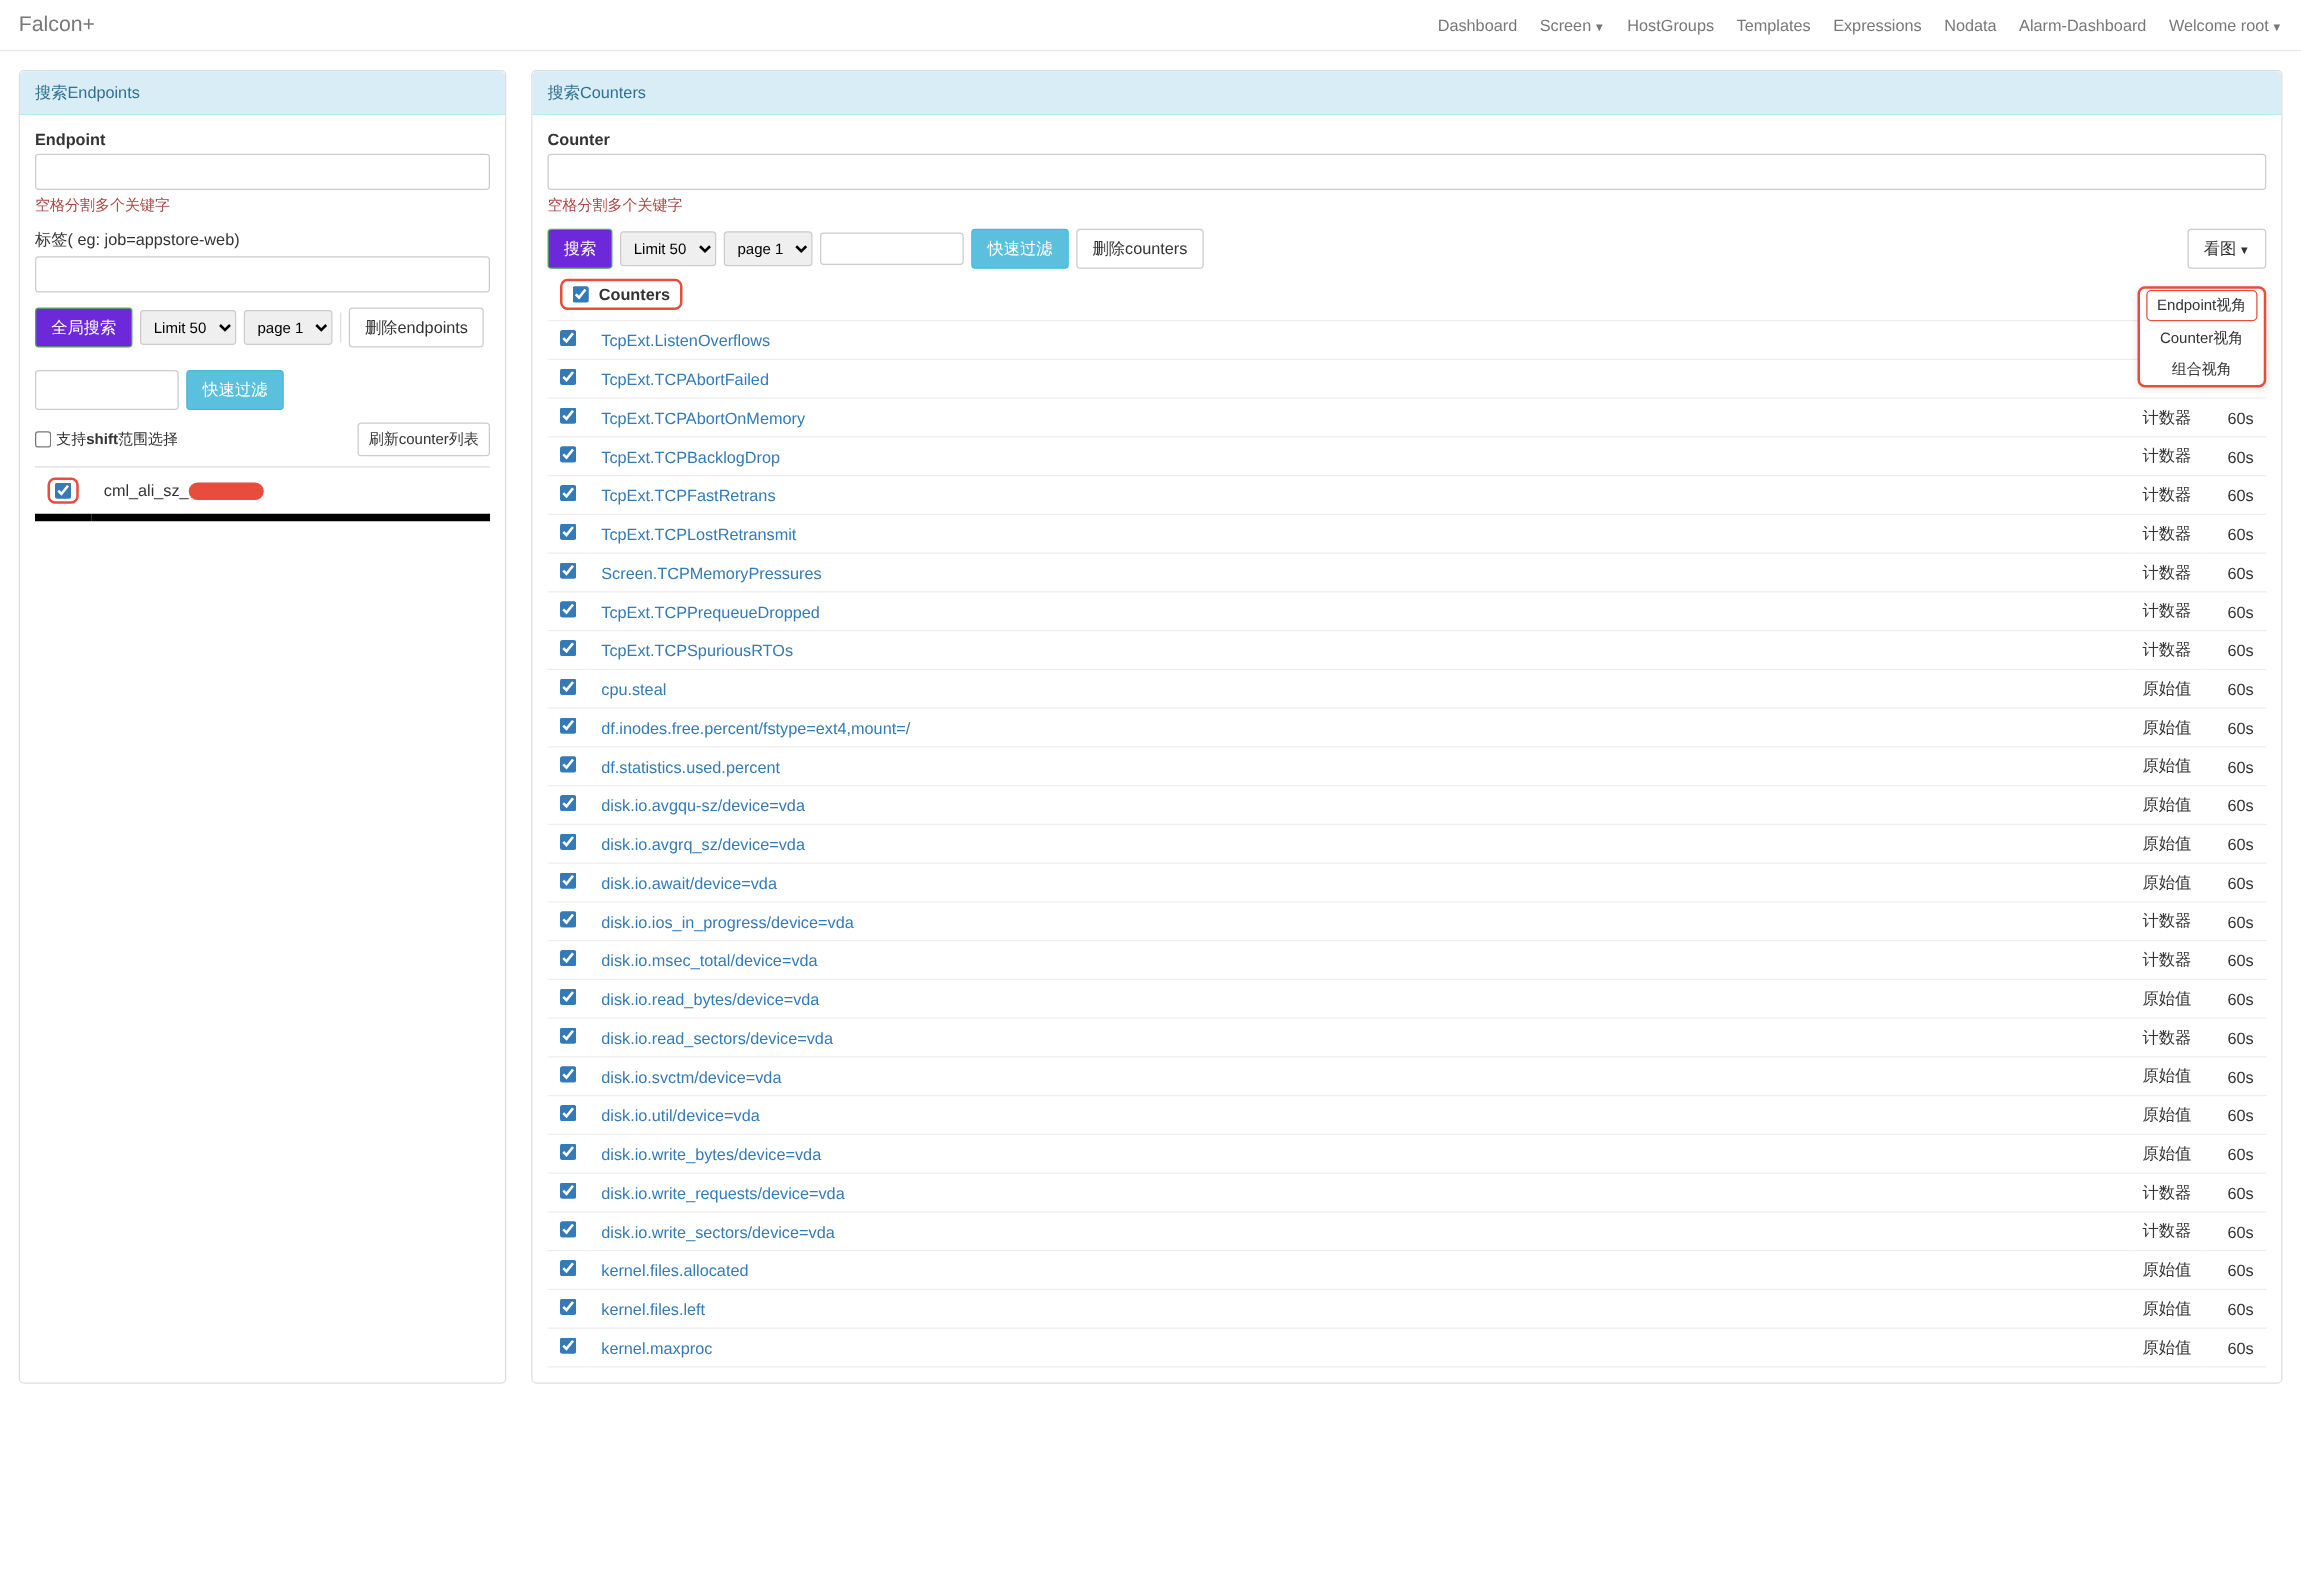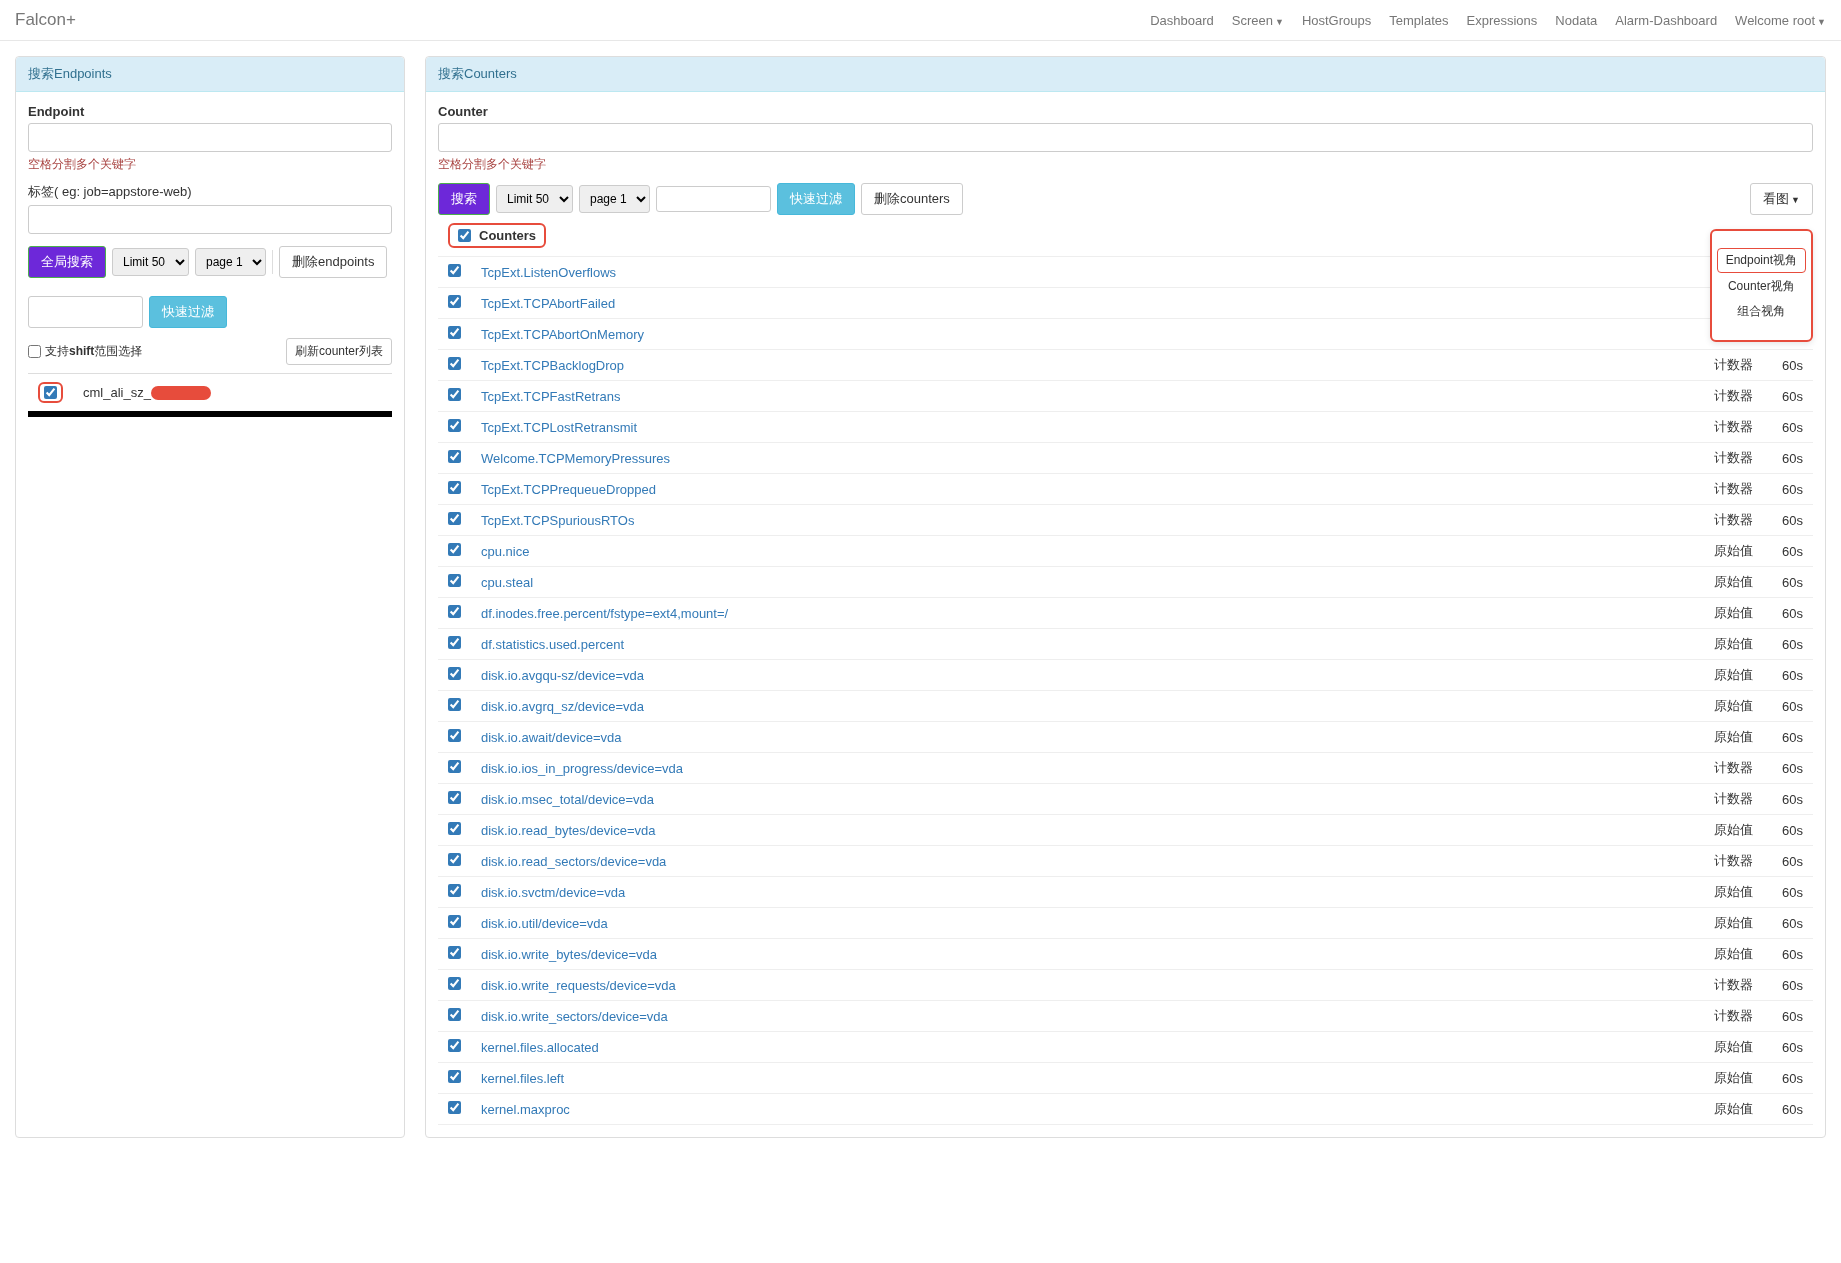--- a/index.html
+++ b/index.html
@@ -36,21 +36,21 @@
 .counter-toolbar { display: flex; gap: 6px; align-items: center; margin-top: 8px; }
 .counter-toolbar .spacer { flex: 1; }
 .counters-table { width: 100%; border-collapse: collapse; margin-top: 0; }
 .counters-table th, .counters-table td { padding: 6px 10px; text-align: left; border-bottom: 1px solid #eee; font-size: 13px; }
 .counters-table .col-cb { width: 30px; }
 .counters-table .col-type { width: 60px; text-align: right; color: #333; }
 .counters-table .col-int { width: 50px; text-align: right; color: #333; }
 .counter-link { color: #337ab7; cursor: pointer; }
 .header-cb-row td { padding: 8px 10px; }
 .counters-header-highlight { border: 2px solid #e74c3c; border-radius: 6px; padding: 3px 8px; display: inline-flex; align-items: center; gap: 8px; }
-.dropdown-menu { position: absolute; right: 28px; top: 188px; background: #fff; border: 2px solid #e74c3c; border-radius: 6px; padding: 16px 0; min-width: 100px; box-shadow: 0 2px 6px rgba(0,0,0,0.1); z-index: 10; }
+.dropdown-menu { position: absolute; right: 28px; top: 188px; background: #fff; border: 2px solid #e74c3c; border-radius: 6px; padding: 0 0; min-width: 100px; box-shadow: 0 2px 6px rgba(0,0,0,0.1); z-index: 10; }
 .dropdown-item { padding: 4px 14px; font-size: 12px; text-align: center; cursor: pointer; color: #333; }
 .dropdown-item.hl { outline: 1px solid #e74c3c; border-radius: 3px; margin: 2px 6px; padding: 3px 8px; }
 input[type=checkbox] { cursor: pointer; accent-color: #337ab7; }
 </style>
 </head>
 <body>
 
 <div class="navbar">
   <div class="brand">Falcon+</div>
   <div class="nav-links">
@@ -176,40 +176,34 @@
               <td class="col-int">60s</td>
             </tr>
             <tr>
               <td class="col-cb"><input type="checkbox" checked="" style=""></td>
               <td><span class="counter-link">TcpExt.TCPLostRetransmit</span></td>
               <td class="col-type">计数器</td>
               <td class="col-int">60s</td>
             </tr>
             <tr>
               <td class="col-cb"><input type="checkbox" checked="" style=""></td>
-              <td><span class="counter-link">Welcome.TCPMemoryPressures</span></td>
+              <td><span class="counter-link">Screen.TCPMemoryPressures</span></td>
               <td class="col-type">计数器</td>
               <td class="col-int">60s</td>
             </tr>
             <tr>
               <td class="col-cb"><input type="checkbox" checked="" style=""></td>
               <td><span class="counter-link">TcpExt.TCPPrequeueDropped</span></td>
               <td class="col-type">计数器</td>
               <td class="col-int">60s</td>
             </tr>
             <tr>
               <td class="col-cb"><input type="checkbox" checked="" style=""></td>
               <td><span class="counter-link">TcpExt.TCPSpuriousRTOs</span></td>
               <td class="col-type">计数器</td>
-              <td class="col-int">60s</td>
-            </tr>
-            <tr>
-              <td class="col-cb"><input type="checkbox" checked="" style=""></td>
-              <td><span class="counter-link">cpu.nice</span></td>
-              <td class="col-type">原始值</td>
               <td class="col-int">60s</td>
             </tr>
             <tr>
               <td class="col-cb"><input type="checkbox" checked="" style=""></td>
               <td><span class="counter-link">cpu.steal</span></td>
               <td class="col-type">原始值</td>
               <td class="col-int">60s</td>
             </tr>
             <tr>
               <td class="col-cb"><input type="checkbox" checked="" style=""></td>

